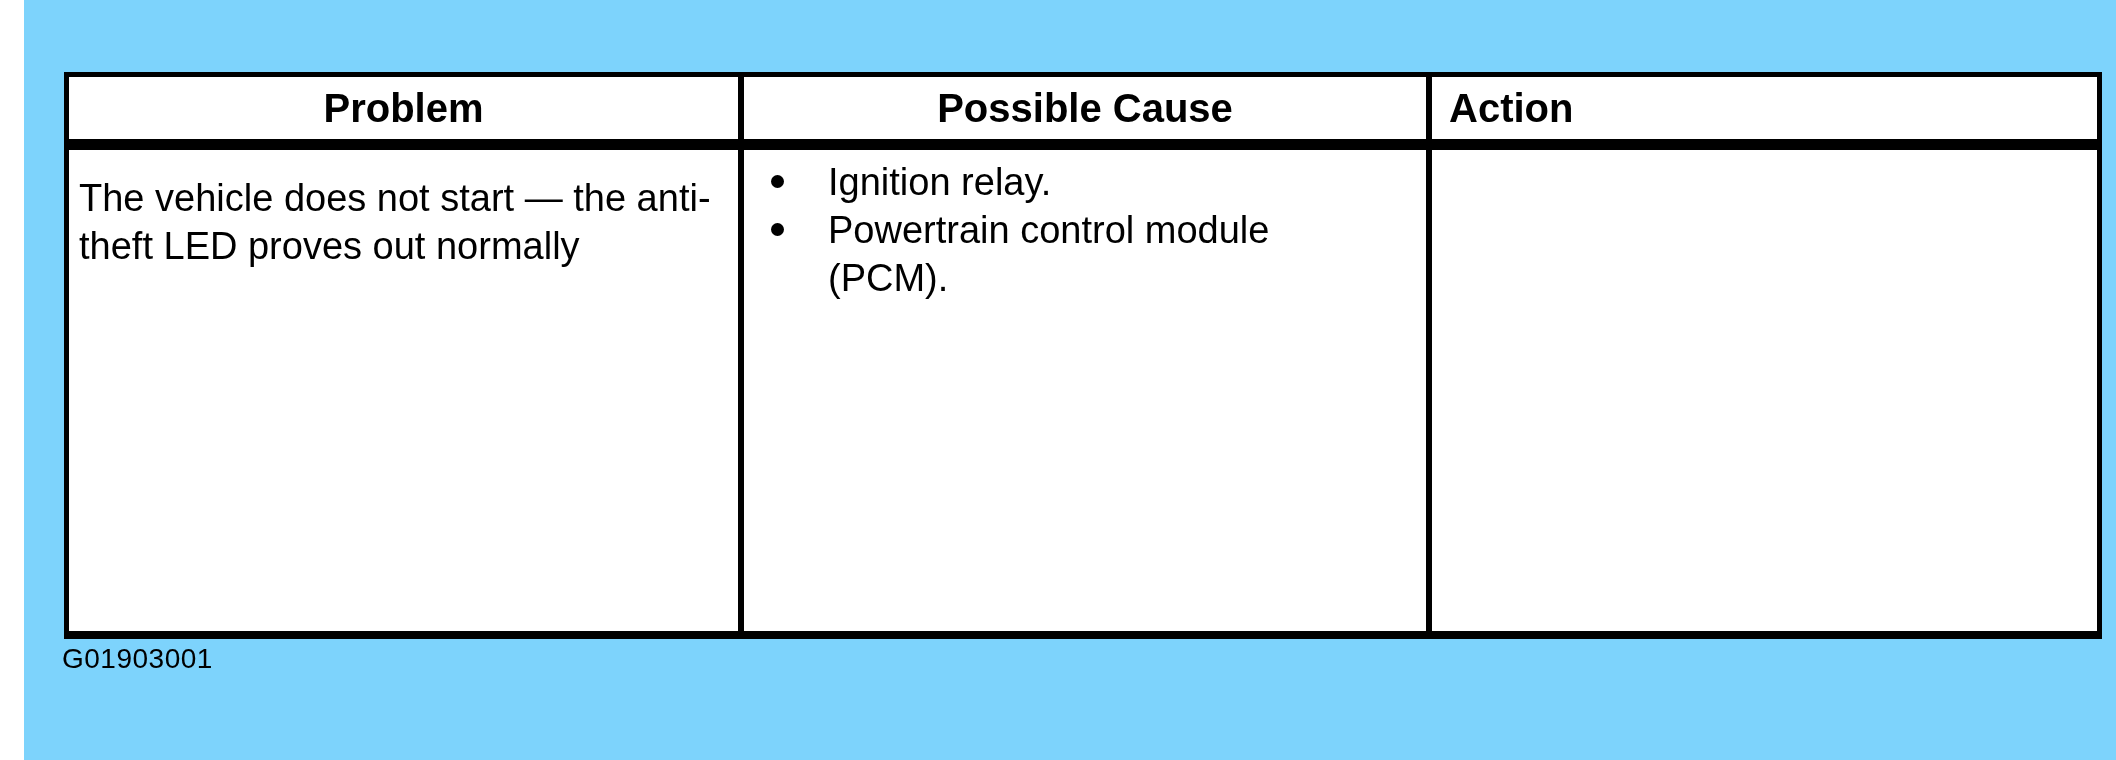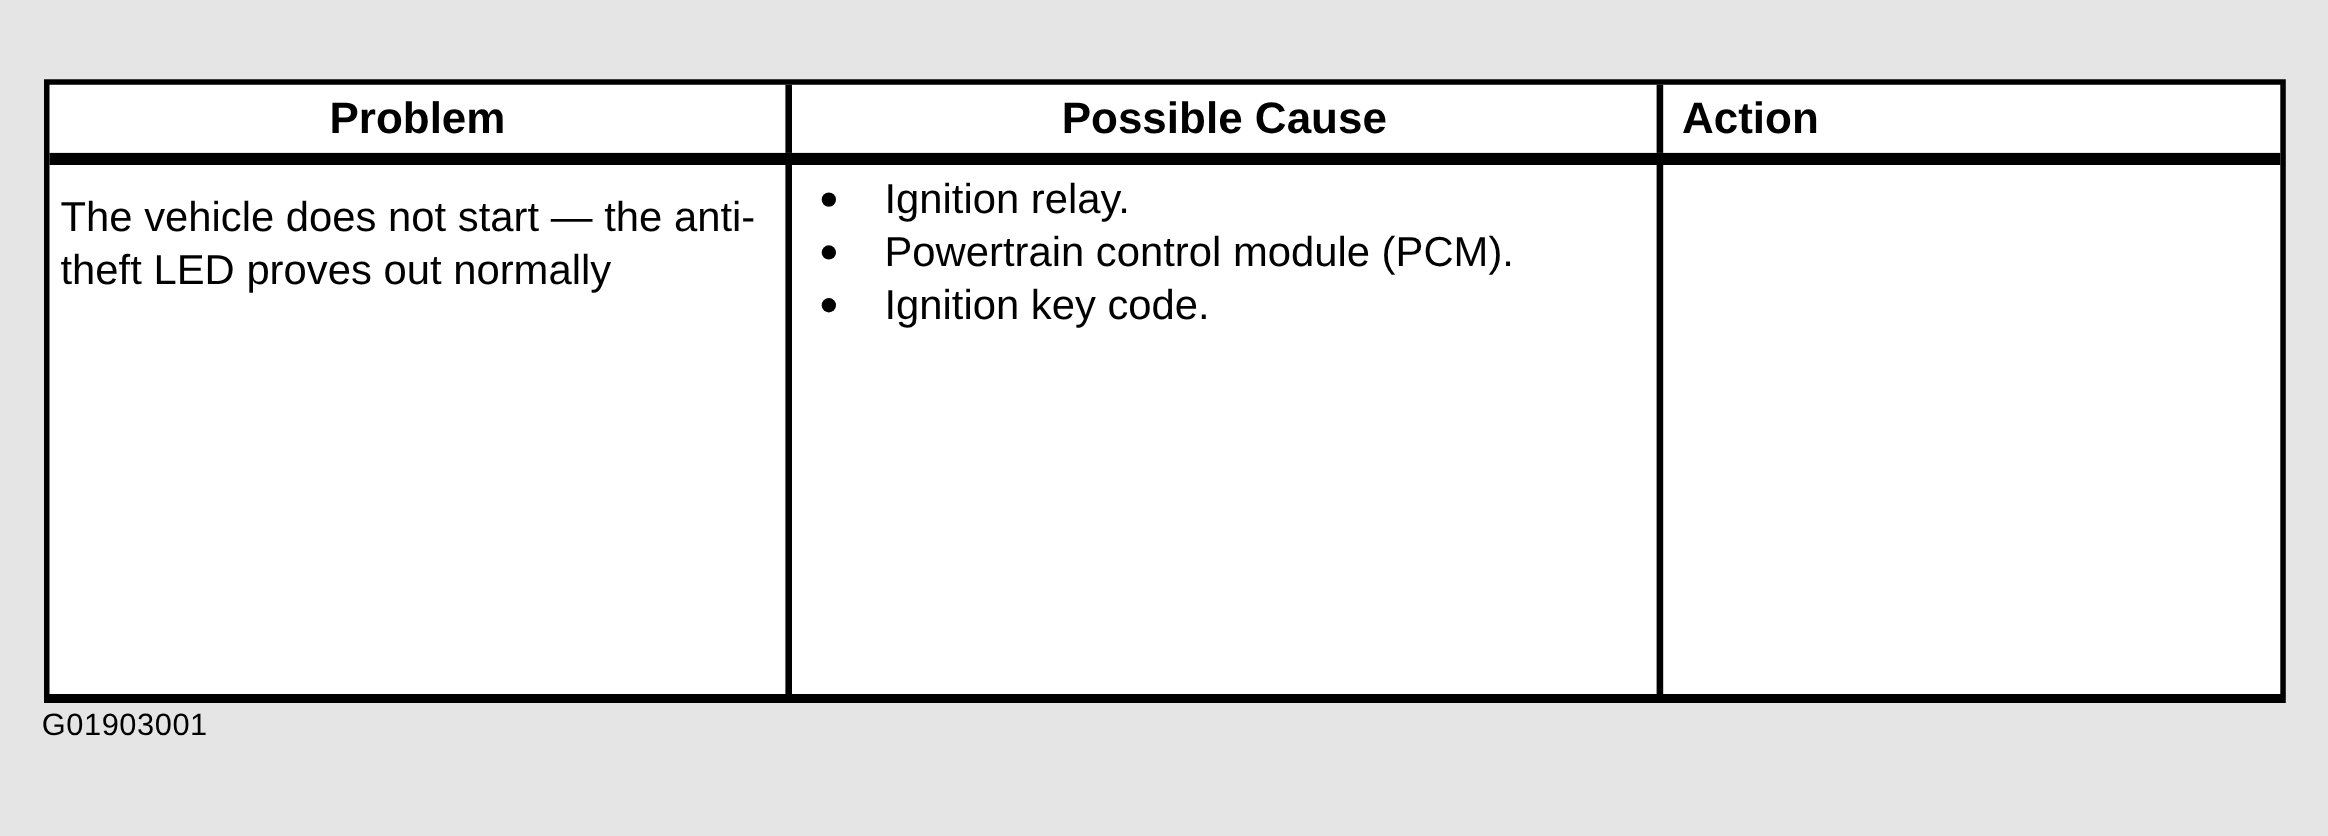--- a/index.html
+++ b/index.html
@@ -11,21 +11,22 @@
     height: 760px;
     background: #ffffff;
     font-family: "Liberation Sans", sans-serif;
     color: #000000;
     position: relative;
     overflow: hidden;
   }
   .page {
     position: absolute;
     inset: 0;
-    background: #e5e5e5;
+    background: #7dd3fc;
+    margin-left: 24px;
   }
   .doc-table {
     position: absolute;
     left: 40px;
     top: 72px;
     width: 2038px;
     height: 567px;
     box-sizing: border-box;
     border: 5px solid #000000;
     border-bottom-width: 8px;
@@ -45,21 +46,21 @@
     flex: 1 1 auto;
     min-height: 0;
   }
   .c1 {
     width: 675px;
     box-sizing: border-box;
     border-right: 6px solid #000000;
     flex: 0 0 auto;
   }
   .c2 {
-    width: 792px;
+    width: 688px;
     box-sizing: border-box;
     border-right: 6px solid #000000;
     flex: 0 0 auto;
   }
   .c3 {
     flex: 1 1 auto;
     box-sizing: border-box;
   }
   .th {
     font-weight: bold;
@@ -123,21 +124,20 @@
     <div class="body-row">
 
       <div class="c1">
         <div class="cell-text">The vehicle does not start — the anti-theft LED proves out normally</div>
       </div>
 
       <div class="c2">
         <ul class="bullets">
             <li>Ignition relay.</li>
             <li>Powertrain control module (PCM).</li>
-            <li>Ignition key code.</li>
           </ul>
       </div>
 
 
     </div>
   </div>
 
   <div class="figure-caption">G01903001</div>
 
 </div>

